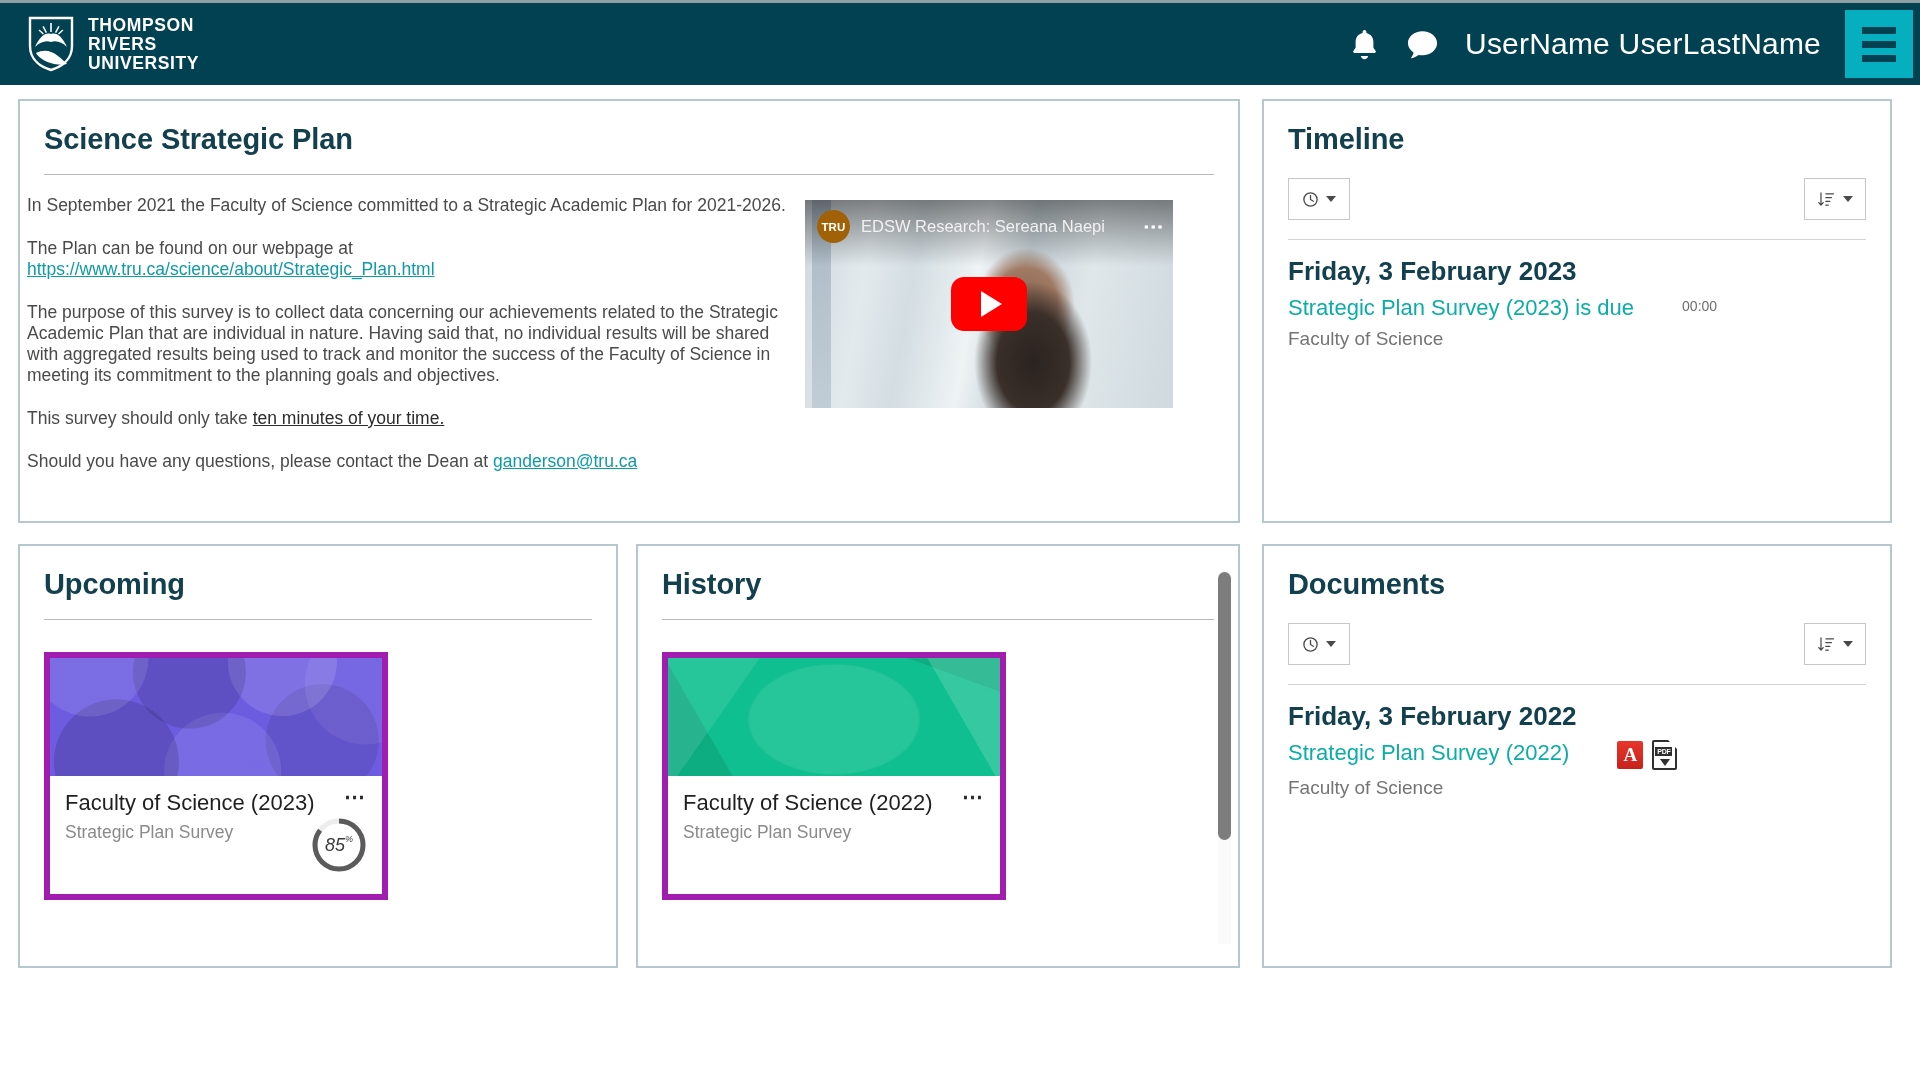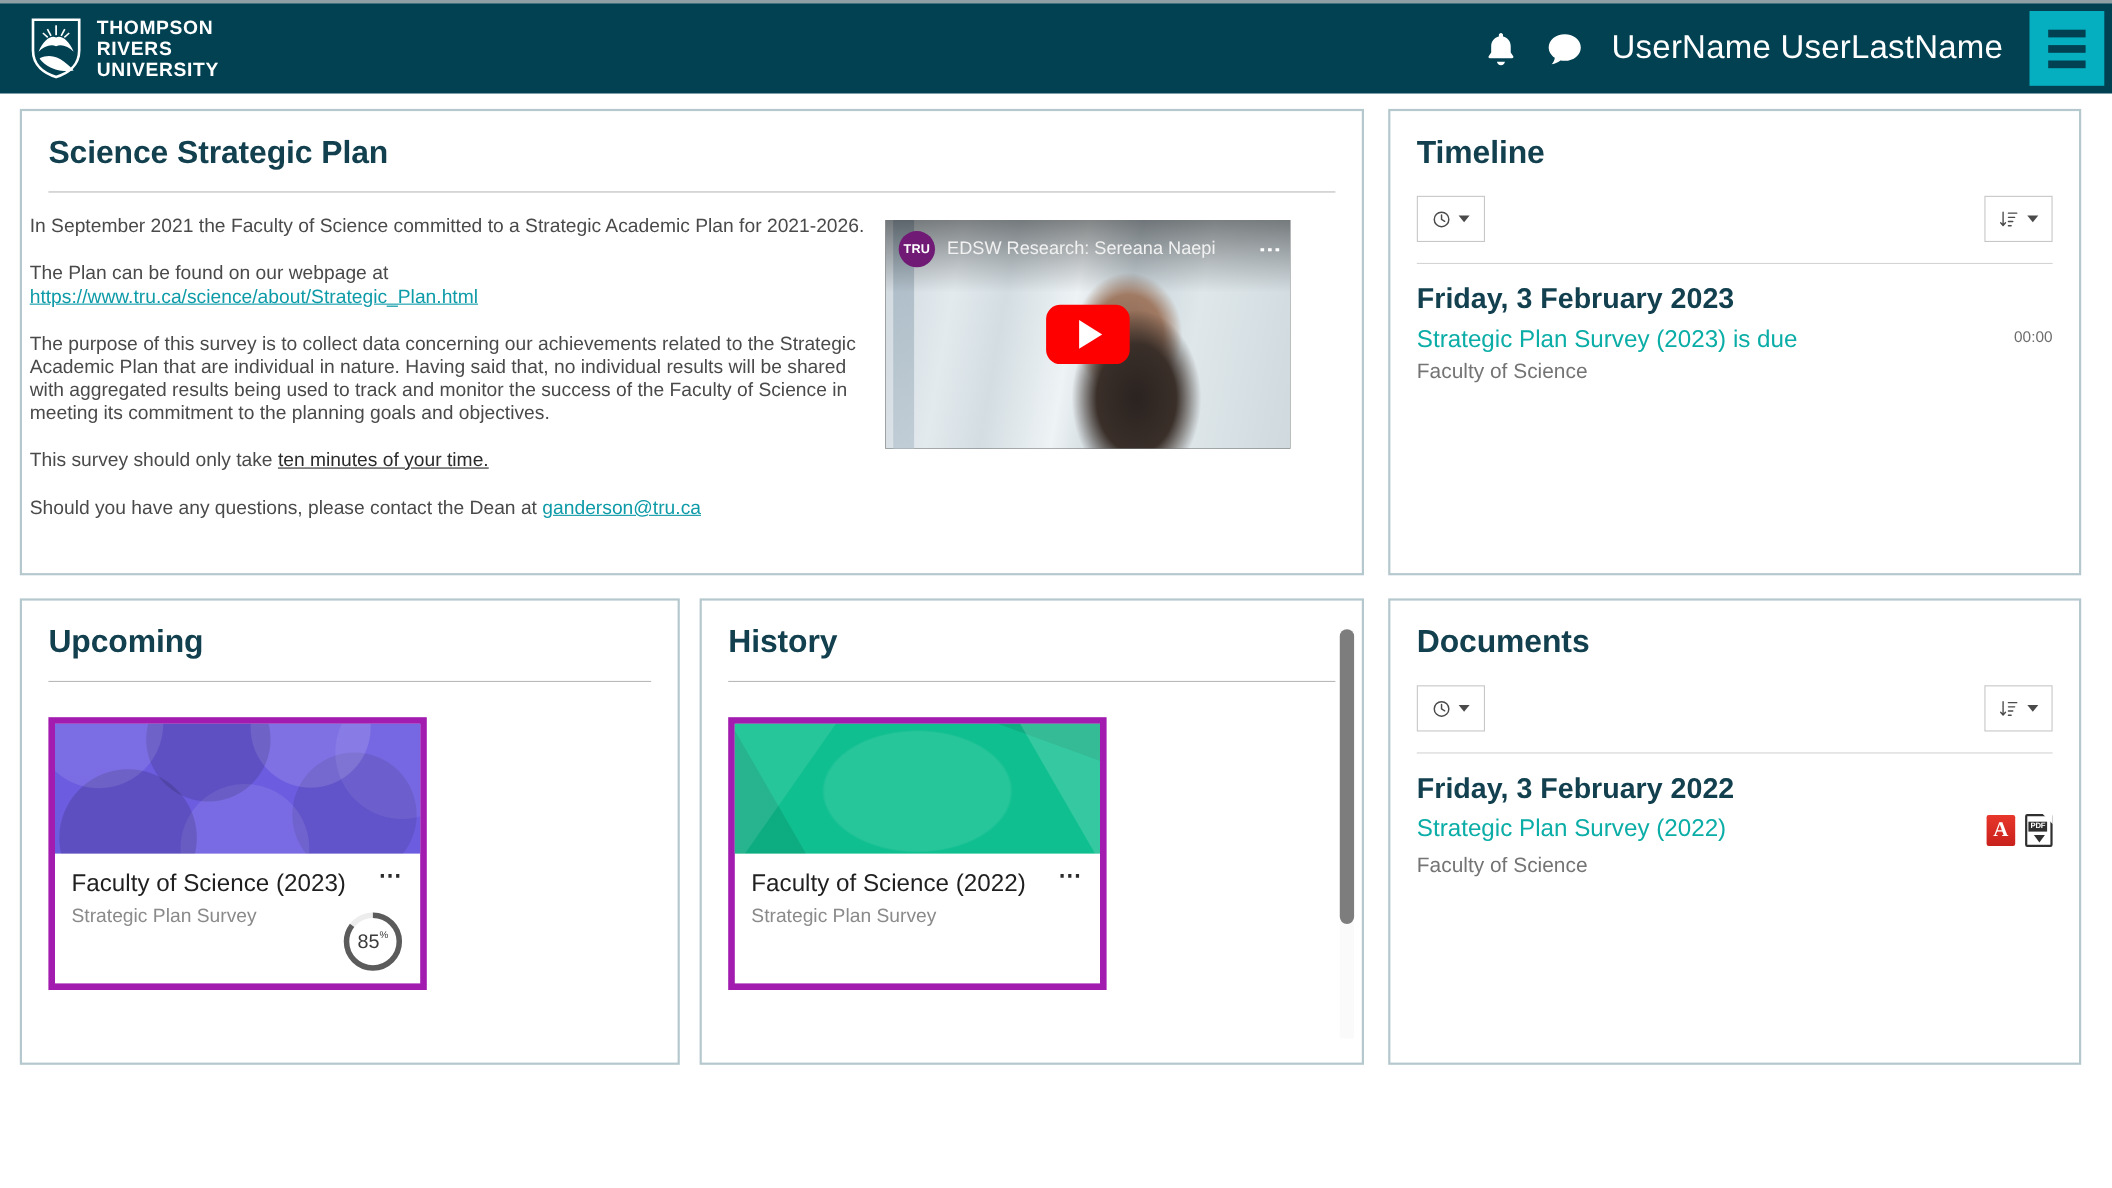--- a/index.html
+++ b/index.html
@@ -174,21 +174,21 @@
   }
   .video-chrome {
     position: absolute;
     top: 10px; left: 12px; right: 12px;
     display: flex;
     align-items: center;
     gap: 11px;
   }
   .yt-avatar {
     width: 33px; height: 33px; border-radius: 50%;
-    background: #701a75;
+    background: #a16207;
     display: flex; align-items: center; justify-content: center;
     color: #ffffff; font-size: 11.5px; font-weight: bold;
     letter-spacing: .2px;
     flex: 0 0 auto;
   }
   .yt-title {
     color: #f1f1f1;
     font-size: 16.5px;
     white-space: nowrap;
     overflow: hidden;
@@ -274,22 +274,22 @@
     top: 16px; right: 16px;
     color: #2b2b2b;
     font-size: 21px;
     line-height: 10px;
     letter-spacing: 1px;
     cursor: pointer;
     font-weight: bold;
   }
   .ring {
     position: absolute;
-    right: 14px; bottom: 9px;
-    width: 58px; height: 58px;
+    right: 14px; bottom: 20px;
+    width: 58px; height: 58px; font-style: italic;
   }
   .ring-label {
     position: absolute;
     inset: 0;
     display: flex;
     align-items: center;
     justify-content: center;
     font-size: 18px;
     color: #3b3b3b;
   }
@@ -343,21 +343,21 @@
   }
   .panel-body { padding: 16px 24px 0 24px; }
   .panel-date {
     font-size: 26px;
     color: #12404f;
     font-weight: 600;
   }
   .panel-row {
     display: flex;
     align-items: flex-start;
-    justify-content: space-between;
+    justify-content: flex-start;
     margin-top: 8px;
     gap: 48px;
   }
   .panel-link {
     font-size: 22px;
     color: #0bada7;
     cursor: pointer;
   }
   .panel-time {
     font-size: 14px;

